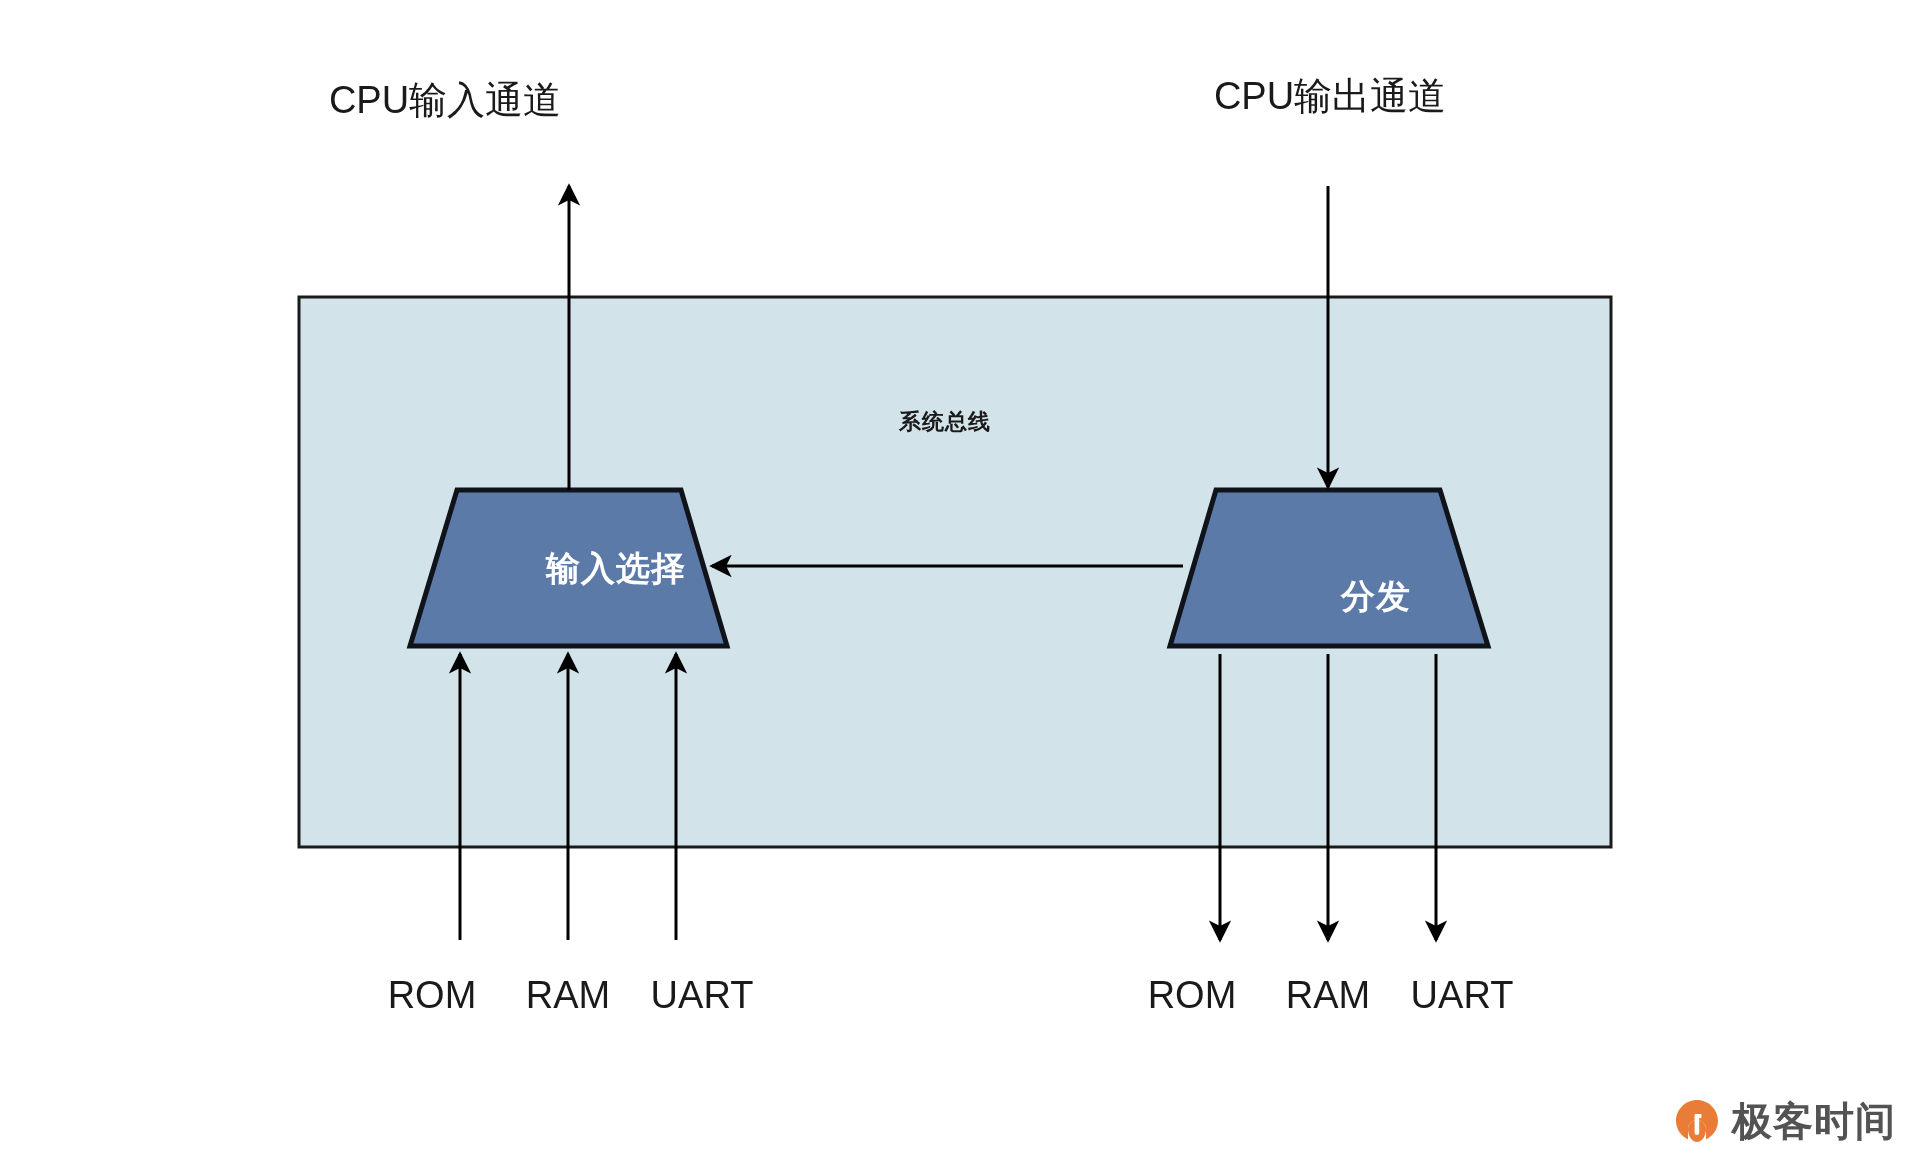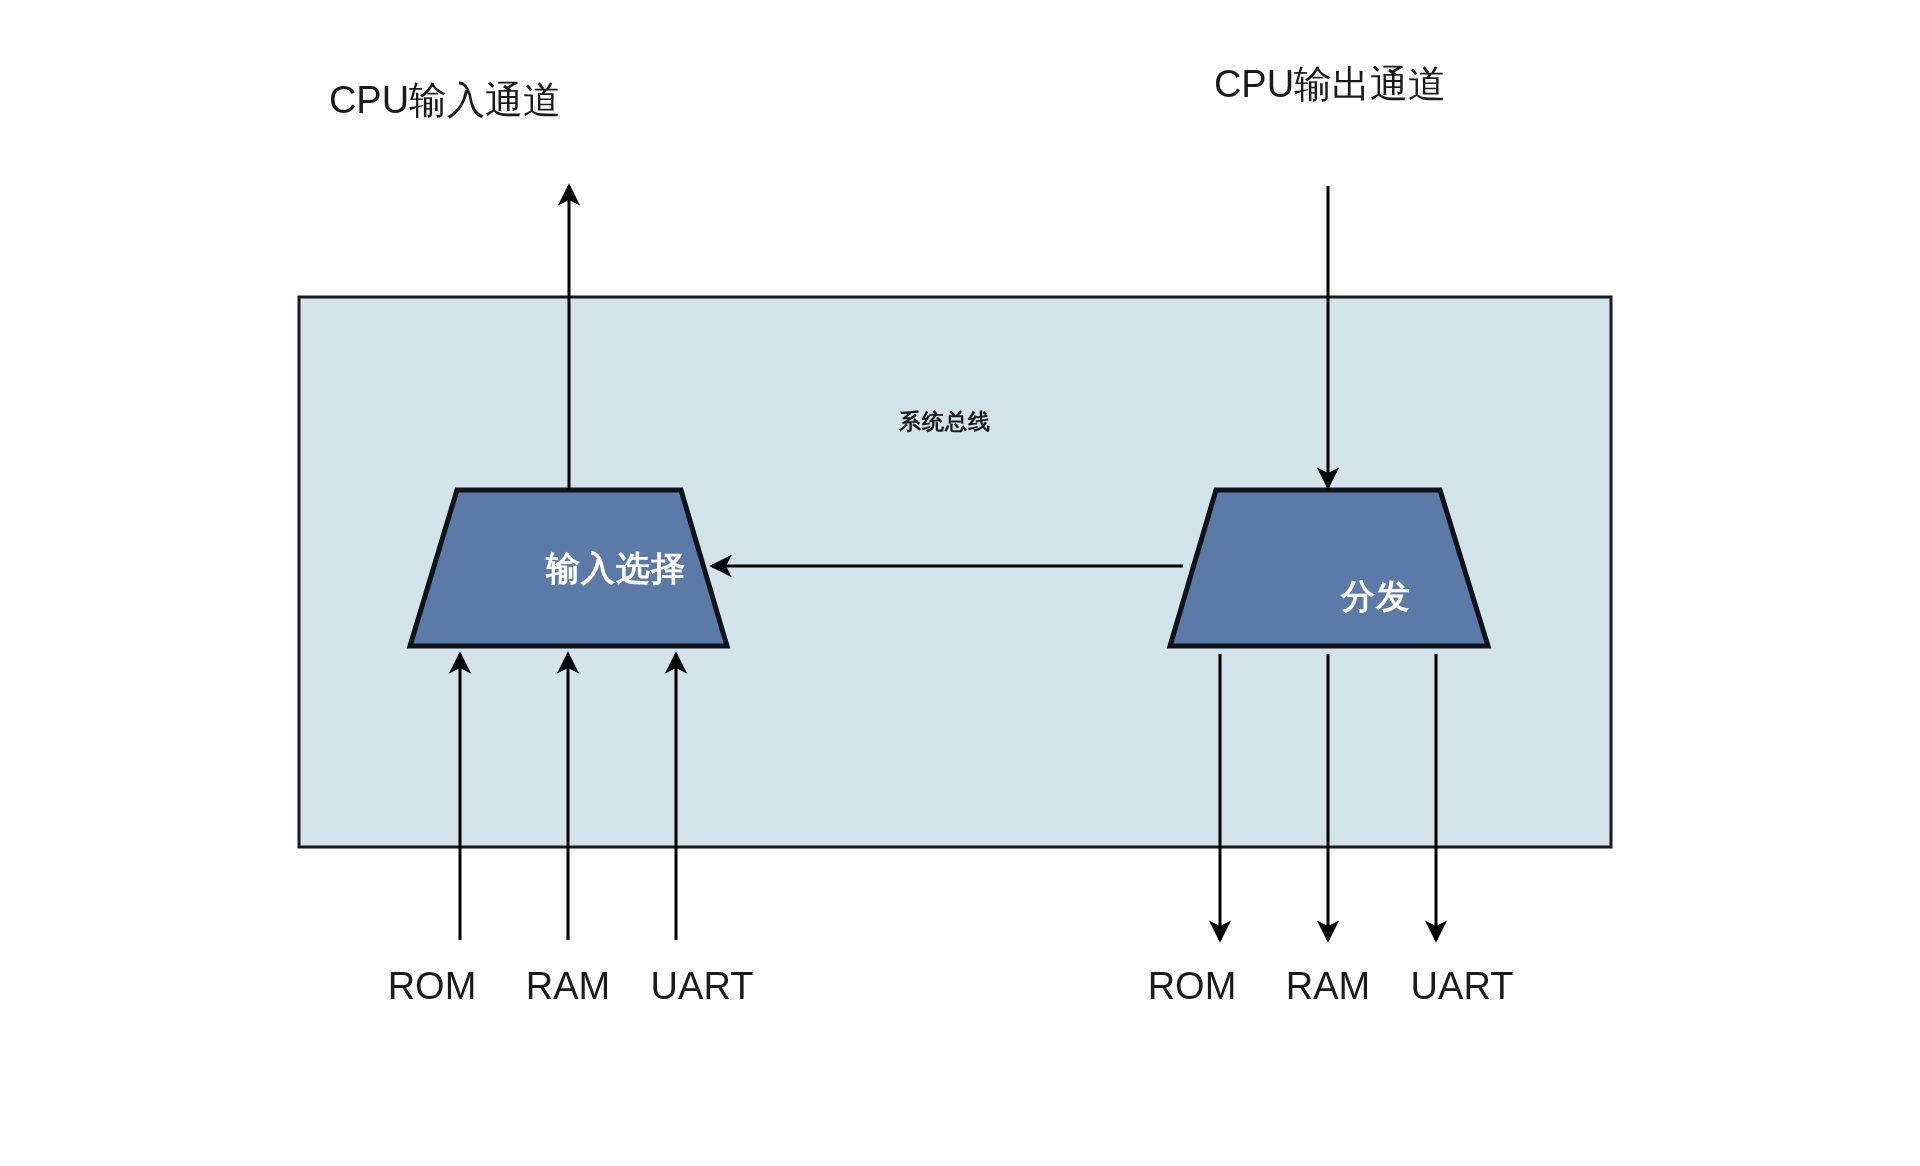--- a/index.html
+++ b/index.html
@@ -17,21 +17,21 @@
   .lbl{
     position:absolute;
     color:#1a1a1a;
     white-space:nowrap;
     line-height:1;
     text-align:center;
   }
   .top-label{font-size:38px;font-weight:400;}
   .bus-label{font-size:22px;font-weight:700;letter-spacing:1px;font-family:Liberation Serif, serif;}
   .trap-label{font-size:34px;font-weight:700;color:#ffffff;letter-spacing:1px;margin-left:48px;}
-  .leg-label{font-size:38px;font-weight:400;}
+  .leg-label{font-size:38px;font-weight:400;margin-top:9px;}
 
   
   #watermark{
     position:absolute;
     right:24px;bottom:22px;
     display:flex;align-items:center;gap:12px;
     opacity:.95;
   }
   #wm-mark{
     width:46px;height:46px;position:relative;flex:0 0 auto;
@@ -70,30 +70,41 @@
     <line x1="568" y1="940" x2="568" y2="654" stroke="#000000" stroke-width="3" marker-end="url(#ah)"></line>
     <line x1="676" y1="940" x2="676" y2="654" stroke="#000000" stroke-width="3" marker-end="url(#ah)"></line>
 
     <line x1="1220" y1="654" x2="1220" y2="940" stroke="#000000" stroke-width="3" marker-end="url(#ah)"></line>
     <line x1="1328" y1="654" x2="1328" y2="940" stroke="#000000" stroke-width="3" marker-end="url(#ah)"></line>
     <line x1="1436" y1="654" x2="1436" y2="940" stroke="#000000" stroke-width="3" marker-end="url(#ah)"></line>
   </svg>
 
   <div class="lbl top-label" style="left:445px;top:100px;transform:translate(-50%,-50%);">CPU输入通道</div>
 
-  <div class="lbl top-label" style="left:1330px;top:84px;transform:translate(-50%,-50%);">CPU输出通道</div>
+  <div class="lbl top-label" style="left:1330px;top:96px;transform:translate(-50%,-50%);">CPU输出通道</div>
 
   <div class="lbl bus-label" style="left:945px;top:422px;transform:translate(-50%,-50%);">系统总线</div>
 
   <div class="lbl trap-label" style="left:568px;top:568px;transform:translate(-50%,-50%);">输入选择</div>
 
   <div class="lbl trap-label" style="left:1328px;top:596px;transform:translate(-50%,-50%);">分发</div>
 
   <div class="lbl leg-label" style="left:432px;top:986px;transform:translate(-50%,-50%);">ROM</div>
   <div class="lbl leg-label" style="left:568px;top:986px;transform:translate(-50%,-50%);">RAM</div>
   <div class="lbl leg-label" style="left:702px;top:986px;transform:translate(-50%,-50%);">UART</div>
 
   <div class="lbl leg-label" style="left:1192px;top:986px;transform:translate(-50%,-50%);">ROM</div>
   <div class="lbl leg-label" style="left:1328px;top:986px;transform:translate(-50%,-50%);">RAM</div>
   <div class="lbl leg-label" style="left:1462px;top:986px;transform:translate(-50%,-50%);">UART</div>
 
+  <div id="watermark">
+    <div id="wm-mark">
+      <svg viewBox="0 0 46 46" width="46" height="46">
+        <path d="M23 2 C11.4 2 2 11.4 2 23 C2 31 7 38 14 41.5 L14 31 A9 9 0 1 1 32 31 L32 41.5 C39 38 44 31 44 23 C44 11.4 34.6 2 23 2 Z" fill="#e8772e"></path>
+        <path d="M14 31 C14 38 18 44 23 44 C28 44 32 38 32 31 A9 9 0 0 0 14 31 Z" fill="#e8772e"></path>
+        <rect x="20.6" y="16" width="4.6" height="21" rx="2.3" fill="#ffffff"></rect>
+        <path d="M20.8 16 L27.4 16 L27.4 20 L20.8 20 Z" fill="#ffffff"></path>
+      </svg>
+    </div>
+    <div id="wm-text">极客时间</div>
+  </div>
 
 </div>
 
 </body></html>

